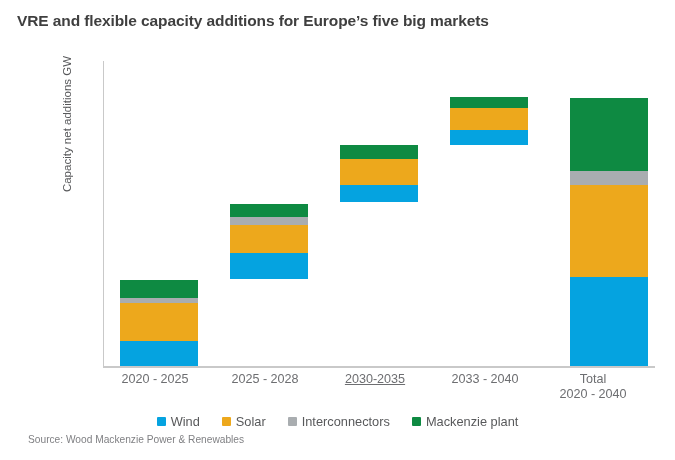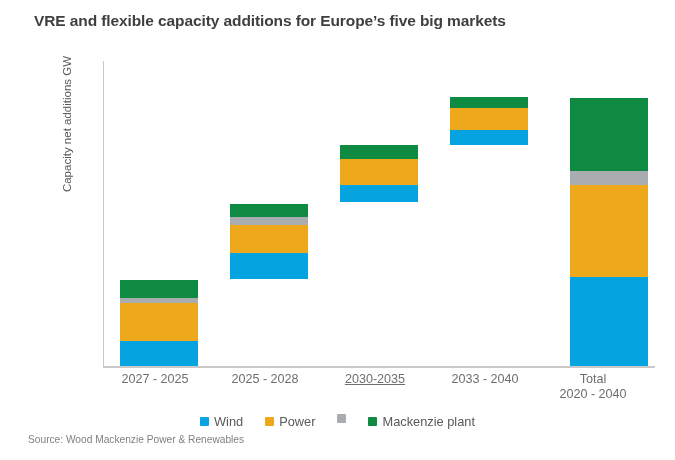--- a/index.html
+++ b/index.html
@@ -16,21 +16,21 @@
     position: relative;
   }
   #figure {
     position: absolute;
     inset: 0;
     background: #ffffff;
   }
   
   #chart-title {
     position: absolute;
-    left: 34px;
+    left: 17px;
     top: 12px;
     font-size: 15.5px;
     font-weight: bold;
     color: #3f3f3f;
     letter-spacing: -0.1px;
     white-space: nowrap;
   }
   
   #plot-area {
     position: absolute;
@@ -89,21 +89,21 @@
     right: 0;
   }
   
   #legend {
     position: absolute;
     left: 0;
     right: 0;
     top: 414px;
     display: flex;
     justify-content: center;
-    align-items: flex-start;
+    align-items: flex-end;
     gap: 22px;
   }
   .legend-item {
     display: flex;
     align-items: center;
     gap: 5px;
     font-size: 12.8px;
     color: #58595b;
     white-space: nowrap;
   }
@@ -181,39 +181,40 @@
 
     <div class="bar-group" style="left:466px; width:78px; bottom:0px; height:268.1px;">
       <div class="bar-seg" style="bottom: 0px; height: 88.8px; background: rgb(5, 163, 224);"></div>
       <div class="bar-seg" style="bottom: 88.8px; height: 91.8px; background: rgb(237, 168, 28);"></div>
       <div class="bar-seg" style="bottom: 180.6px; height: 14.6px; background: rgb(169, 173, 176);"></div>
       <div class="bar-seg" style="bottom: 195.2px; height: 72.9px; background: rgb(14, 138, 66);"></div>
     </div>
   </div>
 
   <div id="x-tick-labels">
-    <div class="x-tick-label" style="left:100px; width:110px;">2027 - 2025</div>
+    <div class="x-tick-label" style="left:100px; width:110px;">2020 - 2025</div>
     <div class="x-tick-label" style="left:210px; width:110px;">2025 - 2028</div>
     <div class="x-tick-label" style="left:320px; width:110px;text-decoration:underline;">2030-2035</div>
     <div class="x-tick-label" style="left:430px; width:110px;">2033 - 2040</div>
     <div class="x-tick-label" style="left:538px; width:110px;">Total
 2020 - 2040</div>
   </div>
 
   <div id="legend">
     <div class="legend-item">
       <span class="legend-swatch" style="background:#05a3e0;"></span>
       <span>Wind</span>
     </div>
     <div class="legend-item">
       <span class="legend-swatch" style="background:#eda81c;"></span>
-      <span>Power</span>
+      <span>Solar</span>
     </div>
     <div class="legend-item">
       <span class="legend-swatch" style="background:#a9adb0;"></span>
+      <span>Interconnectors</span>
     </div>
     <div class="legend-item">
       <span class="legend-swatch" style="background:#0e8a42;"></span>
       <span>Mackenzie plant</span>
     </div>
   </div>
 
   <div id="source-note">Source: Wood Mackenzie Power &amp; Renewables</div>
 
 </div>

